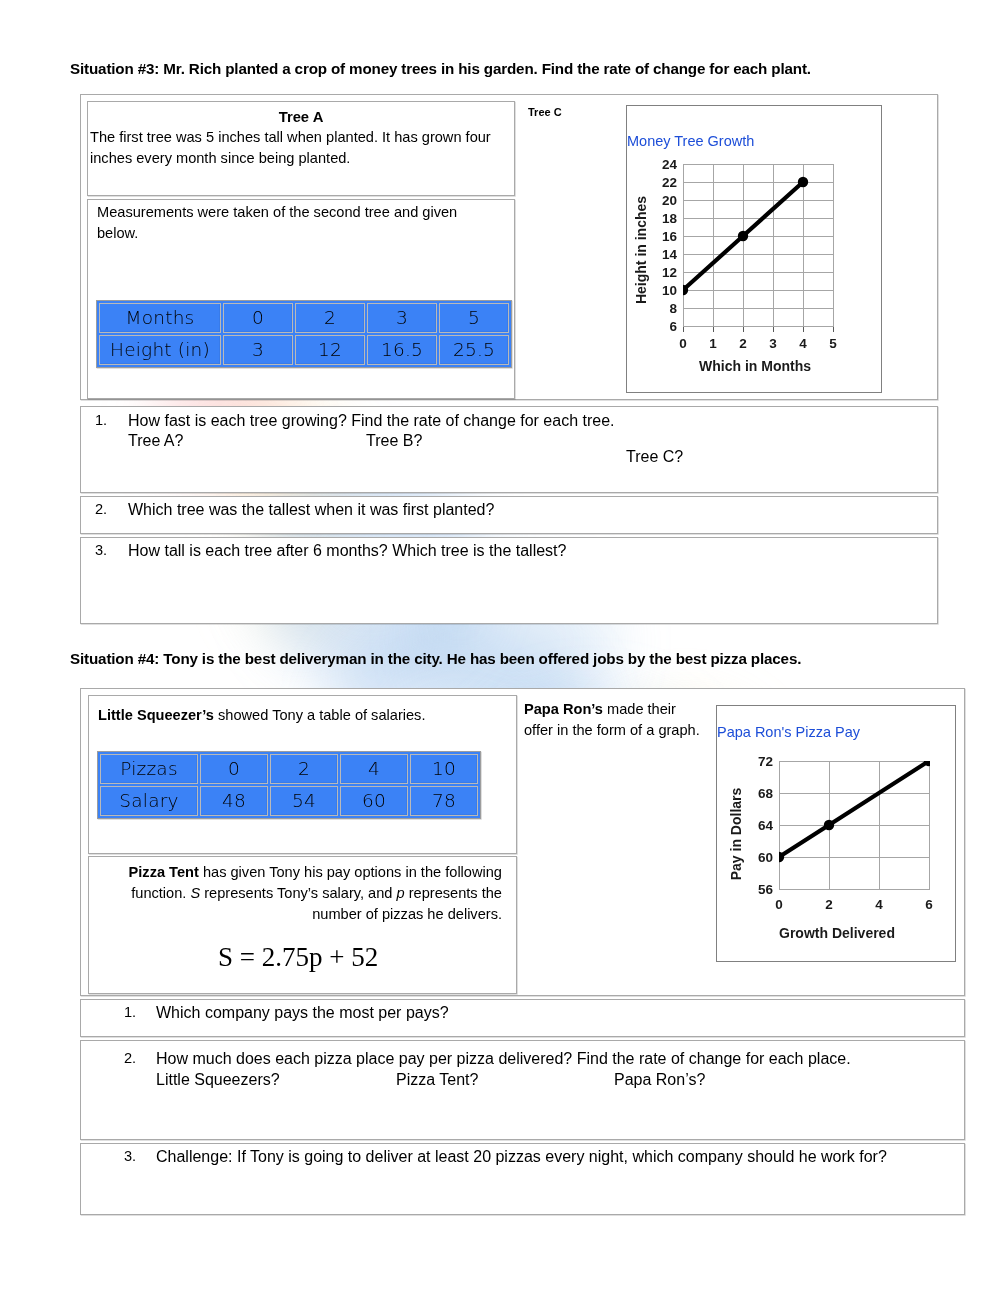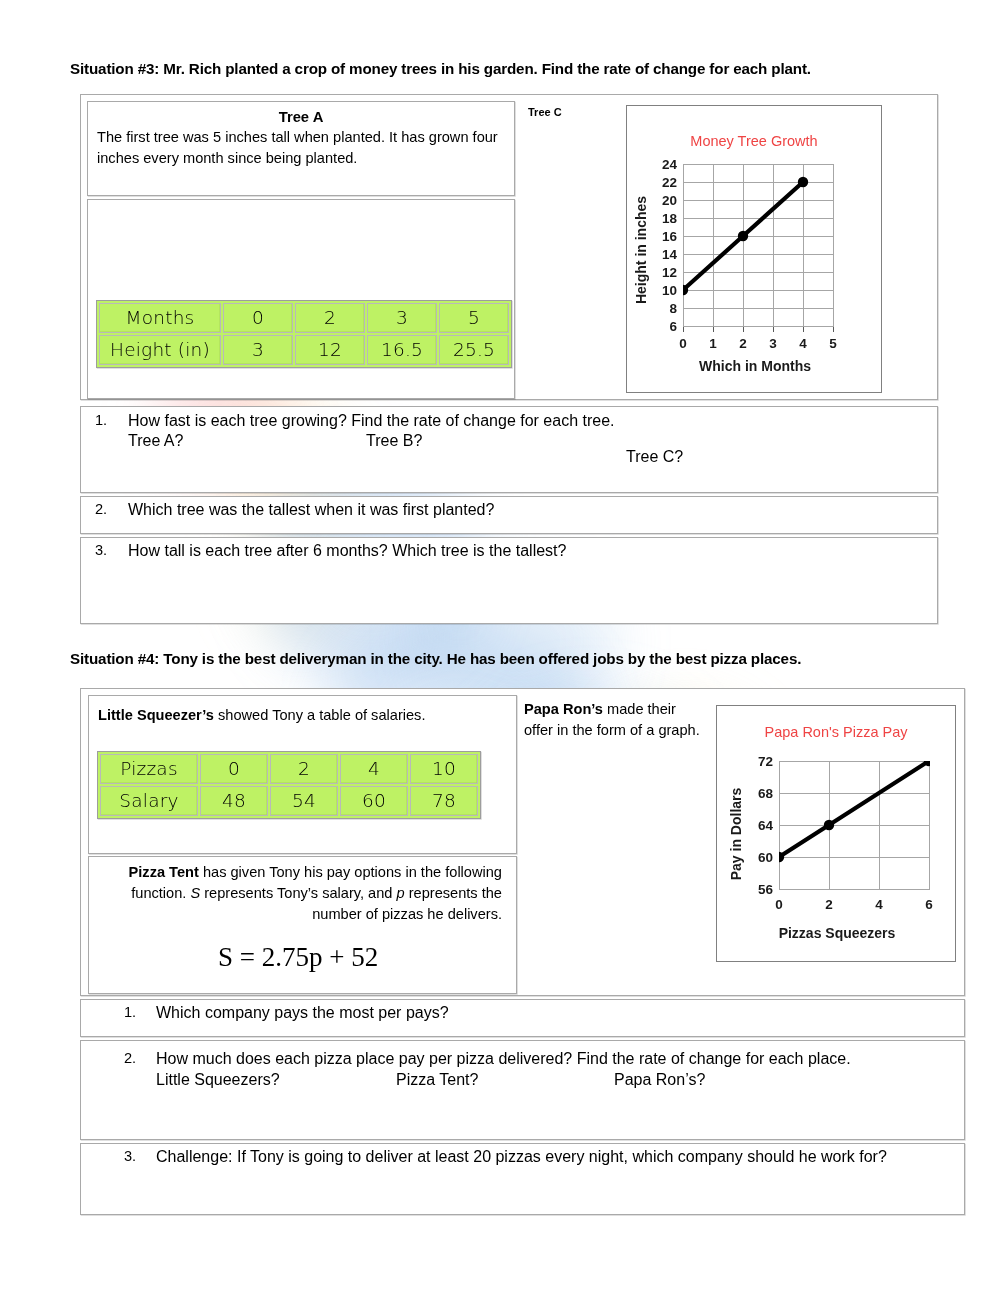--- a/index.html
+++ b/index.html
@@ -65,21 +65,21 @@
     font-weight: bold;
     font-size: 14.8px;
     text-align: center;
   }
 
   
   .dtable {
     position: absolute;
     border-collapse: separate;
     border-spacing: 2px;
-    background: #bef264;
+    background: #3b82f6;
     border: 1px solid #9d9d9d;
     box-shadow: 0.7px 0.7px 0 rgba(0,0,0,0.18);
   }
   .dtable td {
     border: 1px solid #b9b9b9;
     box-shadow: inset -0.5px -0.5px 0 rgba(0,0,0,0.10);
     text-align: center;
     font-size: 18.5px;
     font-family: "DejaVu Sans", sans-serif;
     font-weight: 300;
@@ -115,23 +115,22 @@
   
   .chart-frame {
     position: absolute;
     background: #fff;
     border: 1px solid #808080;
     box-sizing: border-box;
   }
   .chart-title {
     position: absolute;
     width: 100%;
-    text-align: center;
     font-size: 14.5px;
-    color: #ef4444;
+    color: #1d4ed8;
   }
   .ylabel {
     position: absolute;
     font-size: 14px;
     font-weight: bold;
     color: #1a1a1a;
     transform-origin: 50% 50%;
     transform: rotate(-90deg);
     white-space: nowrap;
   }
@@ -175,24 +174,25 @@
   <div class="smudge sm5"></div>
   <div class="smudge sm6"></div>
   <div class="smudge sm7"></div>
 
   <div class="situation-title" id="sit3-title">Situation #3:  Mr. Rich planted a crop of money trees in his garden.  Find the rate of change for each plant.</div>
 
   <div class="wbox" style="left:80px; top:94px; width:858px; height:306px;"></div>
 
   <div class="wbox" style="left:87px; top:101px; width:428px; height:95px;">
     <div class="boxhead" style="margin-top:7px;">Tree A</div>
-    <div class="bodytext" style="margin:2px 10px 0 9px;">The first tree was 5 inches tall when planted. It has grown four inches every month since being planted.</div>
+    <div class="bodytext" style="margin:2px 10px 0 2px;">The first tree was 5 inches tall when planted. It has grown four inches every month since being planted.</div>
   </div>
 
   <div class="wbox" style="left:87px; top:199px; width:428px; height:200px;">
+    <div class="bodytext" style="margin:2px 14px 0 9px;">Measurements were taken of the second tree and given below.</div>
   </div>
 
   <table class="dtable" style="left:96px; top:300px;">
     <tbody>
         <tr>
       <td class="lab">Months</td>
       <td class="val">0</td>
       <td class="val">2</td>
       <td class="val">3</td>
       <td class="val">5</td>
@@ -364,21 +364,21 @@
         <circle cx="50" cy="64" r="5.2" fill="#000000"></circle>
         <circle cx="150" cy="0" r="5.2" fill="#000000"></circle>
       </svg>
     </div>
 
     <div class="xtick" style="left:48px; top:191px; width:28px;">0</div>
     <div class="xtick" style="left:98px; top:191px; width:28px;">2</div>
     <div class="xtick" style="left:148px; top:191px; width:28px;">4</div>
     <div class="xtick" style="left:198px; top:191px; width:28px;">6</div>
 
-    <div class="xlabel" style="left:0; top:219px; width:240px;">Pizzas Squeezers</div>
+    <div class="xlabel" style="left:0; top:219px; width:240px;">Growth Delivered</div>
   </div>
 
   <div class="wbox" style="left:80px; top:999px; width:885px; height:38px;"></div>
   <div class="qnum" style="left:124px; top:1004px;">1.</div>
   <div class="qtext" style="left:156px; top:1004px;">Which company pays the most per pays?</div>
 
   <div class="wbox" style="left:80px; top:1040px; width:885px; height:100px;"></div>
   <div class="qnum" style="left:124px; top:1050px;">2.</div>
   <div class="qtext" style="left:156px; top:1050px;">How much does each pizza place pay per pizza delivered?  Find the rate of change for each place.</div>
   <div class="qtext" style="left:156px; top:1071px;">Little Squeezers?</div>

